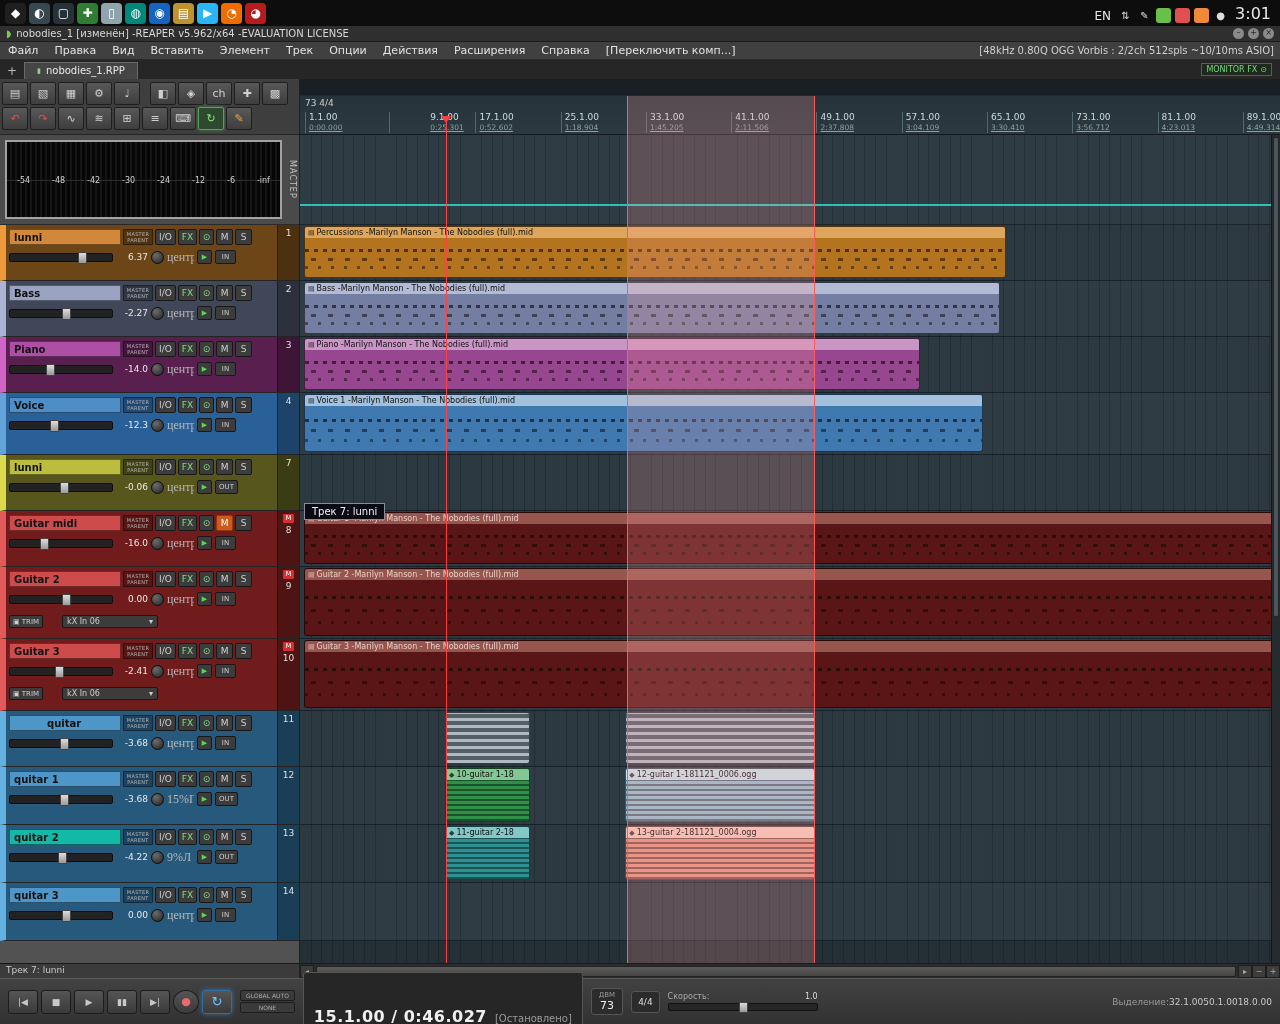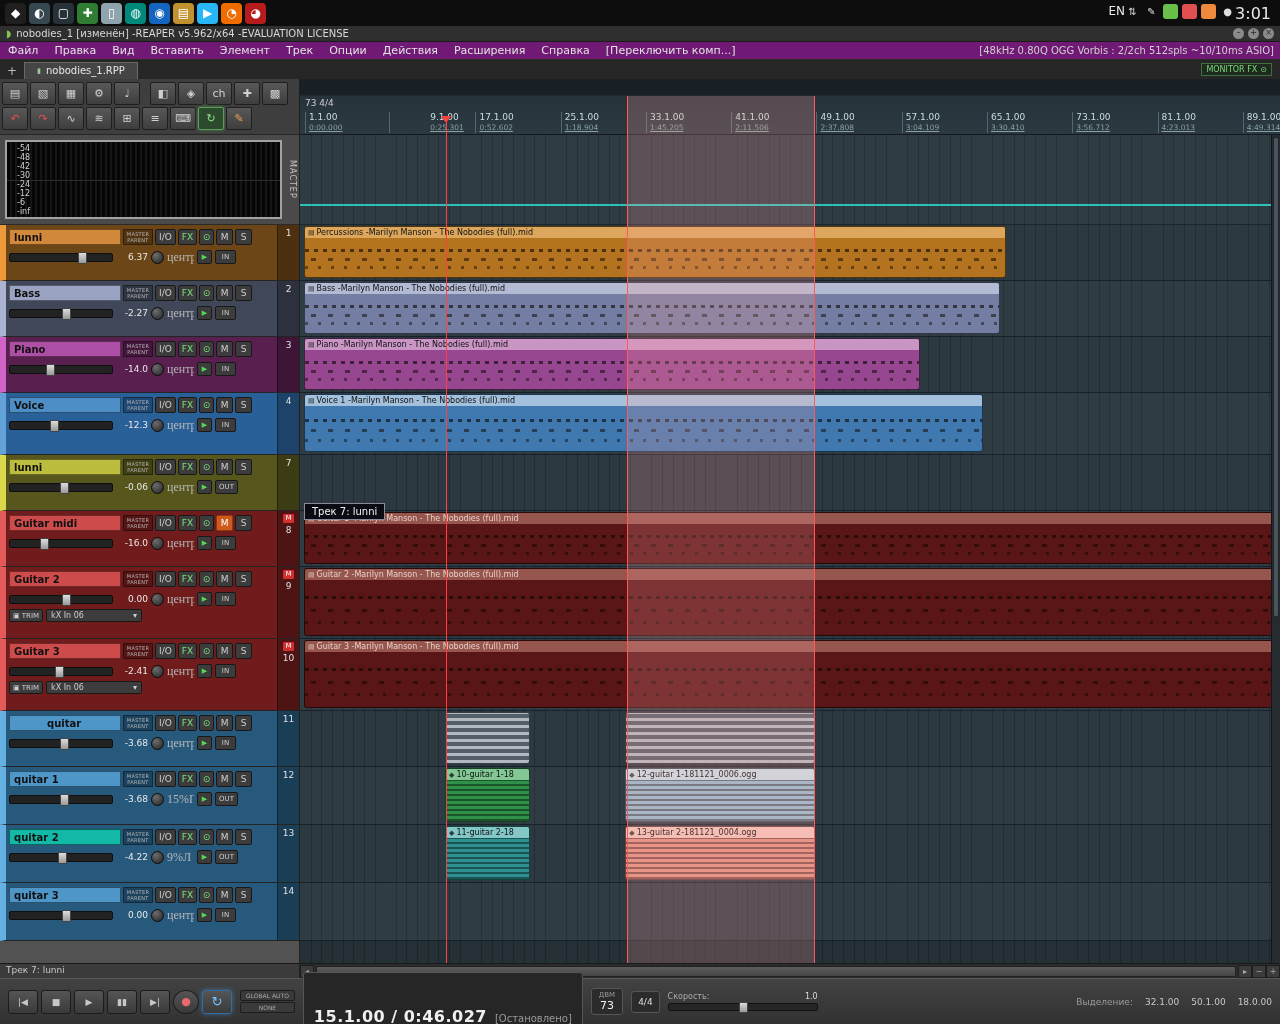--- a/index.html
+++ b/index.html
@@ -2,31 +2,31 @@
 <html><head>
 <meta charset="utf-8">
 <style>
   *{box-sizing:border-box;margin:0;padding:0;}
   body{width:1280px;height:1024px;overflow:hidden;background:#2e2e2e;font-family:"DejaVu Sans","Liberation Sans",sans-serif;}
   #root{width:1280px;height:1024px;display:flex;flex-direction:column;}
   
   .taskbar{height:26px;flex:0 0 26px;background:#0d0d0d;display:flex;align-items:center;padding:0 5px;gap:4px;}
   .tb-apps{display:flex;gap:3px;}
   .tb-icon{width:21px;height:21px;border-radius:4px;display:flex;align-items:center;justify-content:center;font-size:12px;color:#fff;}
-  .tb-right{margin-left:auto;display:flex;align-items:flex-start;gap:0;color:#e8e8e8;font-size:12px;padding-right:4px;}
+  .tb-right{margin-left:auto;display:flex;align-items:flex-end;gap:7px;color:#e8e8e8;font-size:12px;padding-right:4px;}
   .tb-ind{display:flex;gap:4px;align-items:center;}
   .tb-mini{width:15px;height:15px;border-radius:3px;display:flex;align-items:center;justify-content:center;font-size:10px;color:#ddd;}
   .tb-clock{font-size:16px;}
   
   .titlebar{height:16px;flex:0 0 16px;background:#2f2f2f;border-bottom:1px solid #1b1b1b;color:#d8d8d8;font-size:10px;display:flex;align-items:center;padding:0 6px;gap:5px;}
   .app-glyph{color:#7ec850;font-size:10px;}
   .winbtns{margin-left:auto;display:flex;gap:4px;}
   .winbtn{width:11px;height:11px;border-radius:50%;background:#8a8a8a;color:#2a2a2a;font-size:8px;line-height:10px;text-align:center;}
   
-  .menubar{height:18px;flex:0 0 18px;background:#701a75;border-bottom:1px solid #2a2a2a;display:flex;align-items:center;font-size:11px;color:#e2e2e2;}
+  .menubar{height:18px;flex:0 0 18px;background:#404040;border-bottom:1px solid #2a2a2a;display:flex;align-items:center;font-size:11px;color:#e2e2e2;}
   .menu-item{padding:1px 8px;}
   .menu-status{margin-left:auto;padding-right:6px;color:#cfcfcf;font-size:10px;}
   
   .tabbar{height:19px;flex:0 0 19px;background:#262626;display:flex;align-items:flex-end;position:relative;}
   .tab-add{color:#bbb;font-size:12px;padding:0 7px 1px;}
   .tab{background:#454545;border:1px solid #6a6a6a;border-bottom:none;color:#e6e6e6;font-size:10px;padding:2px 12px 3px;display:flex;gap:5px;align-items:center;}
   .tabicon{color:#9fc79f;font-size:7px;}
   .monitorfx{position:absolute;right:8px;top:3px;border:1px solid #3f6f3f;background:#1e2a1e;color:#79d879;font-size:8px;padding:0 4px;display:flex;gap:3px;align-items:center;height:13px;}
   
   .main{flex:1;display:flex;min-height:0;}
@@ -34,21 +34,21 @@
   .toolbar{height:56px;flex:0 0 56px;background:#3e3e3e;border-bottom:1px solid #262626;padding:2px;}
   .toolbar-row{display:flex;gap:2px;height:25px;align-items:center;}
   .tbtn{width:26px;height:23px;background:linear-gradient(#585858,#3e3e3e);border:1px solid #1e1e1e;border-radius:2px;color:#cfcfcf;font-size:11px;display:flex;align-items:center;justify-content:center;}
   .tb-red{color:#e05050;}
   .tb-orange{color:#e8a050;}
   .tb-active{background:#2e4a2e;border-color:#5aa05a;color:#8fe08f;box-shadow:0 0 4px rgba(100,220,100,.4);}
   
   .master{height:90px;flex:0 0 90px;background:#4a4a4a;display:flex;padding:5px 2px 5px 5px;gap:2px;border-bottom:1px solid #2a2a2a;}
   .meter{flex:1;border:2px solid #a2a2a2;background:repeating-linear-gradient(90deg,#060606 0 3px,#151515 3px 5px);position:relative;}
   .meter::after{content:'';position:absolute;left:0;right:0;top:50%;height:1px;background:#2c2c2c;}
-  .scale{position:absolute;left:0;right:0;top:50%;transform:translateY(-50%);display:flex;justify-content:space-between;padding:0 10px;font-size:8px;color:#d2d2d2;z-index:2;flex-direction:column;}
+  .scale{position:absolute;left:0;right:0;top:50%;transform:translateY(-50%);display:flex;justify-content:space-between;padding:0 10px;font-size:8px;color:#d2d2d2;z-index:2;}
   .masterlabel{width:13px;writing-mode:vertical-rl;text-align:center;font-size:8px;color:#c2c2c2;letter-spacing:1px;}
   .tracklist{flex:1;background:#525252;overflow:hidden;}
   
   .tcp{display:flex;border-bottom:1px solid #242424;}
   .tcp-main{flex:1;padding:3px 2px 0 3px;min-width:0;}
   .tcp-row1{display:flex;align-items:center;gap:2px;height:18px;}
   .tname{flex:0 0 112px;height:16px;line-height:15px;font-size:10px;font-weight:bold;color:#101010;padding:0 4px;border:1px solid rgba(0,0,0,.45);border-radius:1px;overflow:hidden;white-space:nowrap;}
   .mp{display:flex;flex-direction:column;justify-content:center;width:30px;height:16px;background:rgba(0,0,0,.25);border:1px solid rgba(0,0,0,.4);border-radius:1px;}
   .mp-line{font-size:5px;line-height:6px;color:#b5b5b5;text-align:center;letter-spacing:.3px;}
   .btn{height:16px;min-width:17px;padding:0 3px;background:#3c3c3c;border:1px solid #181818;border-radius:2px;color:#cfcfcf;font-size:9px;display:flex;align-items:center;justify-content:center;}
@@ -56,21 +56,21 @@
   .pw{color:#7fe07f;min-width:15px;padding:0 2px;font-size:9px;}
   .mlit{background:#cf5a1e;color:#fff;border-color:#8a3a10;}
   .tcp-row2{display:flex;align-items:center;gap:3px;height:16px;margin-top:3px;}
   .fader{width:104px;flex:0 0 104px;height:9px;background:#222;border:1px solid #0e0e0e;border-radius:2px;position:relative;}
   .fader-handle{position:absolute;top:-2px;width:9px;height:12px;background:linear-gradient(#ddd,#999);border:1px solid #444;border-radius:1px;}
   .vol{flex:0 0 32px;font-size:9px;color:#e8e8e8;text-align:right;}
   .knob{width:13px;height:13px;flex:0 0 13px;border-radius:50%;background:radial-gradient(circle at 35% 30%,#6c6c6c,#222);border:1px solid #0c0c0c;}
   .pan{flex:0 0 27px;font-size:12px;color:#b8b8b8;overflow:hidden;white-space:nowrap;font-family:Liberation Serif, serif;}
   .arm{min-width:15px;color:#58d858;font-size:7px;height:14px;}
   .mon{font-size:7px;min-width:21px;height:14px;}
-  .tcp-row3{display:flex;align-items:center;gap:3px;height:13px;margin-top:2px;}
+  .tcp-row3{display:flex;align-items:center;gap:19px;height:13px;margin-top:8px;}
   .trimchip{height:13px;font-size:7px;}
   .input-sel{height:13px;flex:0 0 96px;display:flex;align-items:center;justify-content:space-between;background:#3c3c3c;border:1px solid #181818;border-radius:2px;padding:0 4px;font-size:8px;color:#ccc;}
   .numstrip{width:22px;flex:0 0 22px;background:rgba(0,0,0,.3);border-left:1px solid rgba(0,0,0,.4);display:flex;flex-direction:column;align-items:center;padding-top:3px;gap:2px;}
   .tnum{font-size:9px;color:#e0e0e0;}
   .mbadge{background:#d03030;color:#fff;font-size:7px;line-height:9px;padding:0 2px;border-radius:1px;}
   
   .arrange{flex:1;position:relative;background:#2c3940;overflow:hidden;}
   .ruler{position:absolute;top:0;left:0;right:0;height:56px;background:linear-gradient(#182026 0,#182026 16px,#27333b 17px,#2c3940 56px);border-bottom:1px solid #121a20;z-index:4;}
   .tempo{position:absolute;left:5px;top:19px;font-size:9px;color:#cccccc;}
   .tick{position:absolute;bottom:1px;height:21px;border-left:1px solid #506872;padding-left:3px;white-space:nowrap;}
@@ -124,21 +124,21 @@
   .pstate{font-size:10px;color:#9a9a9a;margin-top:36px;}
   .bpmbox{background:#2b2b2b;border:1px solid #555;border-radius:3px;padding:2px 7px;text-align:center;}
   .bpml{font-size:7px;color:#999;}
   .bpmv{font-size:11px;color:#eee;}
   .sigbox{background:#2b2b2b;border:1px solid #555;border-radius:3px;padding:5px 6px;font-size:9px;color:#ddd;}
   .ratebox{display:flex;flex-direction:column;gap:2px;width:150px;}
   .raterow{display:flex;justify-content:space-between;font-size:8px;color:#aaa;}
   .ratev{color:#ddd;}
   .rateslider{height:8px;background:#262626;border:1px solid #111;border-radius:2px;position:relative;}
   .ratehandle{position:absolute;left:50%;top:-2px;width:9px;height:11px;margin-left:-4px;background:linear-gradient(#ddd,#999);border:1px solid #444;border-radius:1px;}
-  .selinfo{margin-left:auto;display:flex;gap:12px;font-size:9px;color:#c8c8c8;align-items:center;}
+  .selinfo{margin-left:auto;display:flex;font-size:9px;color:#c8c8c8;align-items:center;}
   .sell{color:#9a9a9a;}
 </style>
 </head>
 <body>
 
 <div id="root">
 
   <div class="taskbar">
     <div class="tb-apps">
         <div class="tb-icon" style="background: rgb(31, 31, 31);">◆</div>

